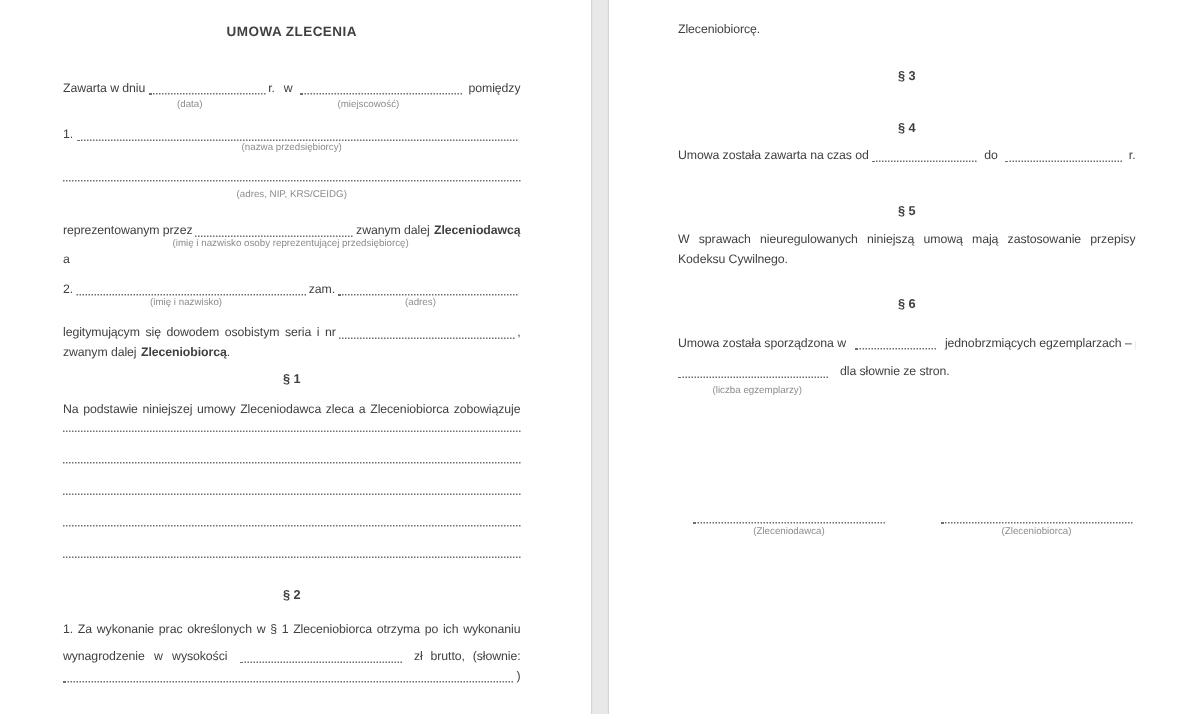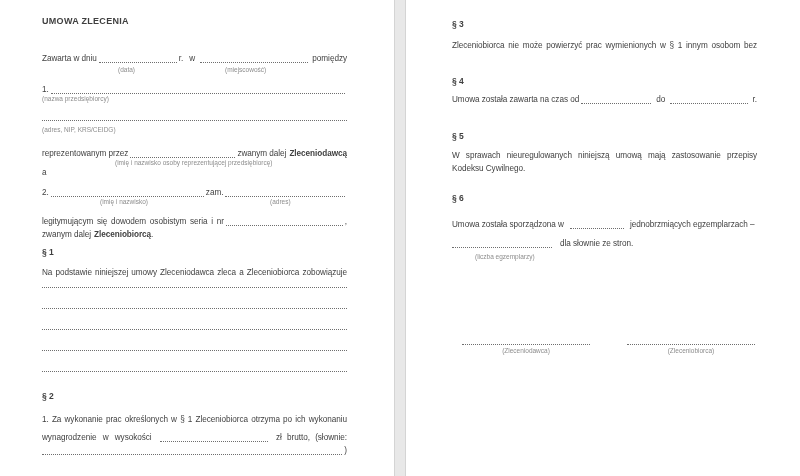--- a/index.html
+++ b/index.html
@@ -12,21 +12,21 @@
     letter-spacing:-0.05px;
   }
   .page{position:absolute;top:0;height:476px;background:#fff;box-sizing:border-box}
   #page1{left:0;width:395px;border-right:1px solid #d4d4d4;padding:0 47px 0 42px}
   #page2{left:405px;width:395px;border-left:1px solid #d4d4d4;padding:0 43px 0 46px}
   .ln{height:12px;line-height:12px;overflow:hidden;white-space:nowrap}
   .row{display:flex;align-items:flex-end;height:13px;overflow:hidden}
   .row span{line-height:13px;white-space:pre}
   .dots{flex:1 1 auto;border-bottom:1px dotted #6e6e6e;height:11px;margin:0 2px 2px 2px;min-width:8px}
   .fill{border-bottom:1px dotted #6e6e6e;height:8px;margin-top:12px}
-  .center{}
+  .center{text-align:center}
   .just{text-align:justify;text-align-last:justify;white-space:normal;word-spacing:0.5px}
   .b{font-weight:bold}
   .title{font-size:9px;font-weight:bold;letter-spacing:0.3px}
   .head{font-weight:bold;font-size:8.5px}
   .hintrow{position:relative;height:9px;font-size:6.5px;color:#8d8d8d;letter-spacing:0}
   .hintrow span{position:absolute;top:1px;white-space:nowrap}
   .hintc{font-size:6.5px;color:#8d8d8d;height:9px;line-height:9px;letter-spacing:0}
   .sigwrap{display:flex;justify-content:space-between;padding:0 2px 0 10px}
   .sig{width:128px}
   .sigline{height:10px;border-bottom:1px dotted #6e6e6e}
@@ -113,23 +113,23 @@
   </div>
   <div class="row" style="margin-top:0">
     <span class="dots" style="margin-left:0"></span>
     <span>)</span>
   </div>
 
 </div>
 
 <div class="page" id="page2">
 
+  <div class="ln" style="margin-top:14px">Zleceniobiorcę.</div>
 
   <div class="ln center head" style="margin-top:18px">§ 3</div>
-  <div class="ln just" style="margin-top:10px">Zleceniobiorca nie może powierzyć prac wymienionych w § 1 innym osobom bez</div>
 
   <div class="ln center head" style="margin-top:23px">§ 4</div>
   <div class="row" style="margin-top:6px">
     <span>Umowa została zawarta na czas od</span>
     <span class="dots" style="flex:0.95"></span>
     <span style="margin:0 3px">do</span>
     <span class="dots" style="flex:1.05"></span>
     <span style="margin-left:3px">r.</span>
   </div>
 

